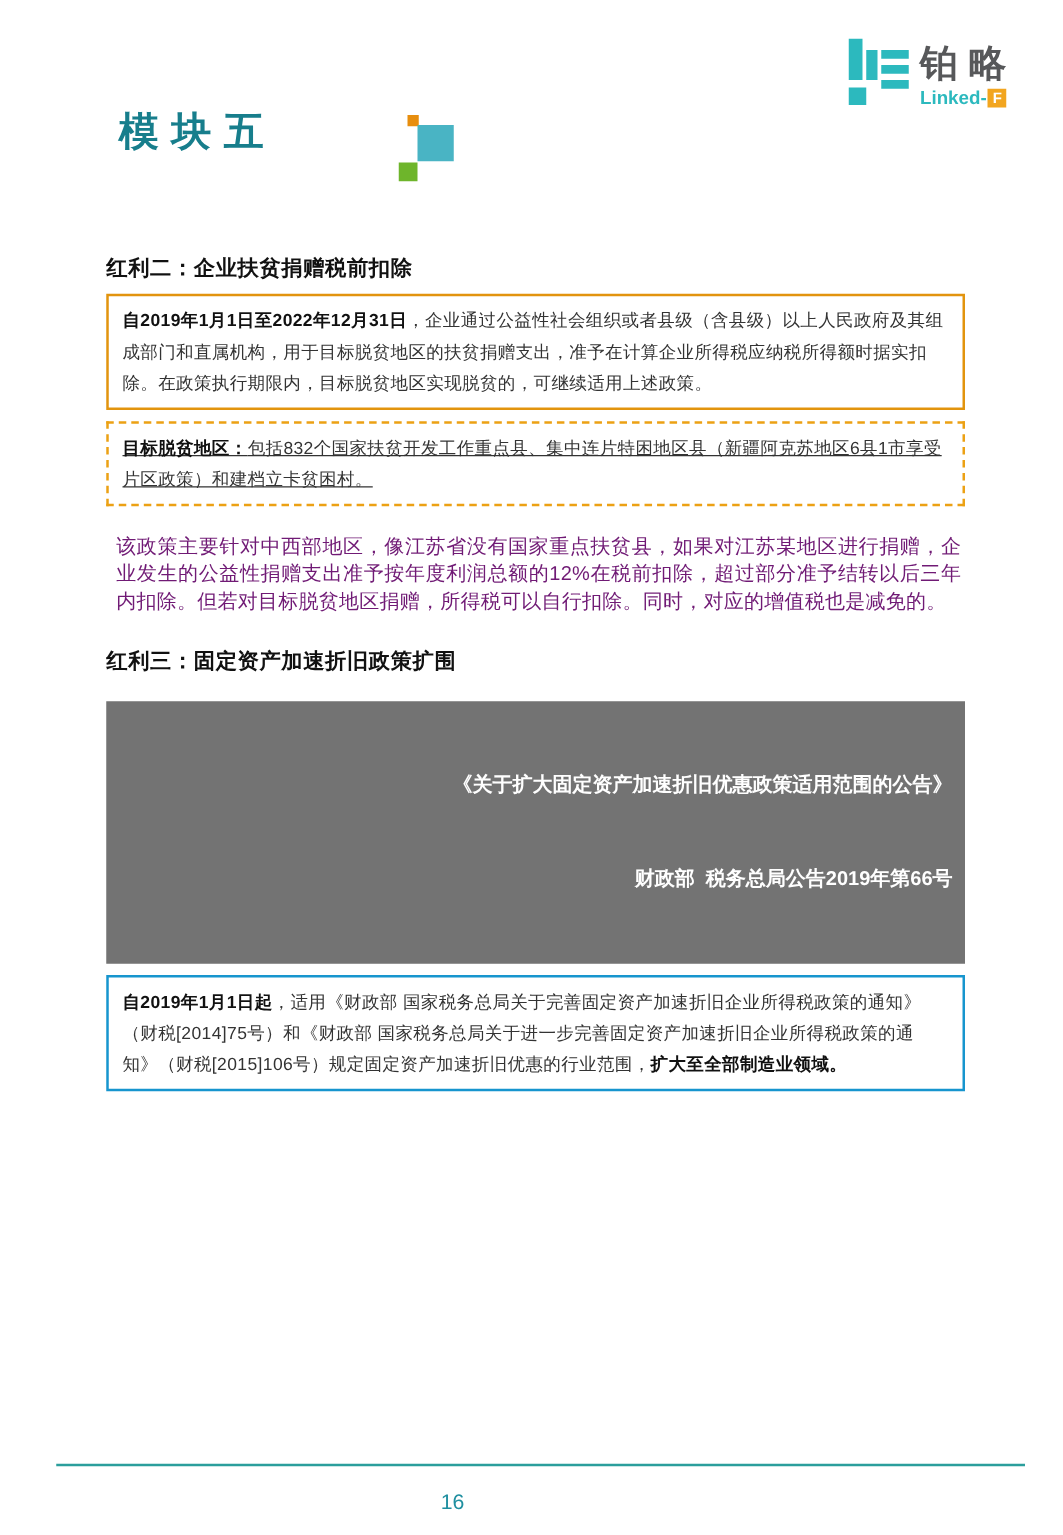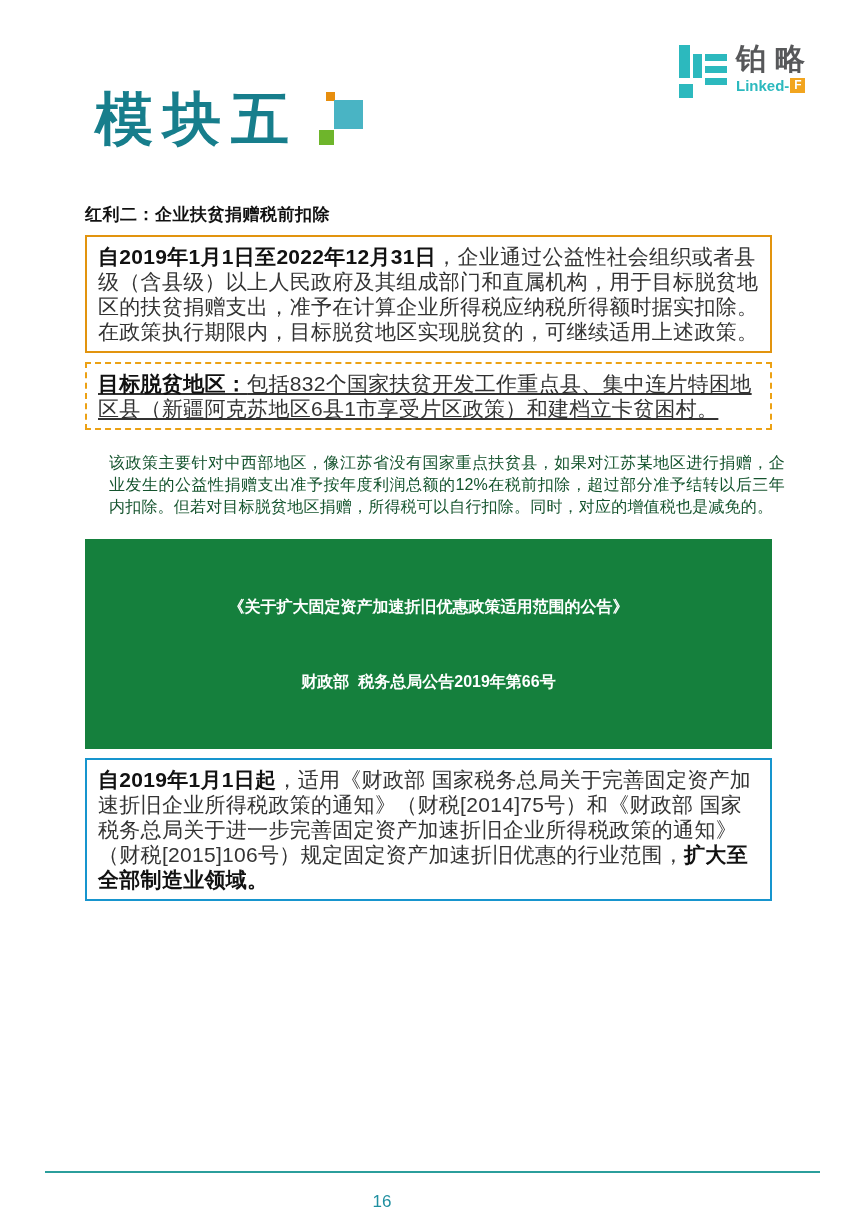--- a/index.html
+++ b/index.html
@@ -1,58 +1,58 @@
 <!DOCTYPE html>
 <html lang="zh"><head>
 <meta charset="utf-8">
 <style>
   html,body{margin:0;padding:0;background:#fff;}
   .page{
     position:relative;width:850px;height:1228px;background:#ffffff;overflow:hidden;
     font-family:"Liberation Sans",sans-serif;color:#222;
   }
   
-  .logo{position:absolute;top:44px;right:36px;display:flex;align-items:flex-start;gap:8px;}
+  .logo{position:absolute;top:30px;right:36px;display:flex;align-items:flex-end;gap:8px;}
   .logo-icon{width:50px;height:56px;flex:0 0 auto;}
   .logo-txt{display:flex;flex-direction:column;line-height:1;}
   .logo-cn{font-size:30px;font-weight:600;color:#57585a;letter-spacing:9px;}
   .logo-en{display:flex;align-items:center;margin-top:4px;font-size:15px;font-weight:700;color:#2cb9be;}
   .logo-f{display:inline-block;margin-left:1px;width:15px;height:15px;background:#f2a51f;color:#fff;
     font-size:12px;font-weight:700;text-align:center;line-height:15px;}
   
   .title-area{position:absolute;top:88px;left:95px;}
-  .module-title{margin:0;font-family:"DejaVu Serif",serif;font-weight:600;font-size:58px;
+  .module-title{margin:0;font-family:"DejaVu Serif",serif;font-weight:600;font-size:32px;
     color:#177e8c;letter-spacing:10px;line-height:1.1;}
   .subtitle{margin:6px 0 0 0;font-family:"DejaVu Serif",serif;font-weight:600;font-size:29px;
     color:#177e8c;letter-spacing:2px;line-height:1.25;}
   .deco{position:absolute;}
   .deco-orange{top:92px;left:326px;width:9px;height:9px;background:#e78e0e;}
   .deco-teal{top:100px;left:334px;width:29px;height:29px;background:#49b4c4;}
   .deco-green{top:130px;left:319px;width:15px;height:15px;background:#6eb52b;}
   
   .content{position:absolute;top:203px;left:85px;width:687px;}
   .sec-heading{margin:0;font-size:17px;font-weight:700;color:#111;letter-spacing:.5px;font-family:Liberation Serif, serif;}
   .banner{margin-top:21px;padding:5px 10px;text-align:center;color:#fff;font-weight:700;
     font-size:16px;line-height:25px;white-space:pre-wrap;}
   .banner.orange{background:#e2940e;}
-  .banner.blue{background:#15803d;}
-  .law-box{box-sizing:border-box;margin-top:9px;padding:7px 11px;font-size:21px;line-height:25px;
+  .banner.blue{background:#737373;text-align:right;}
+  .law-box{box-sizing:border-box;margin-top:9px;padding:7px 11px;font-size:14px;line-height:25px;
     color:#333;letter-spacing:.3px;background:#fff;}
   .law-box b{color:#111;}
   .border-orange-solid{border:2px solid #e2940e;}
   .border-orange-dash{border:2px dashed #eca114;text-decoration:underline;}
   .border-dark-dash{border:2px dashed #3a3a3a;}
   .border-blue-solid{border:2px solid #1795ce;}
-  .commentary{margin:22px 0 0 24px;width:676px;font-size:16px;line-height:22px;color:#14532d;
+  .commentary{margin:22px 0 0 8px;width:676px;font-size:16px;line-height:22px;color:#701a75;
     letter-spacing:.2px;text-align:justify;}
   .gap-lg{margin-top:24px;}
   
   .footer-line{position:absolute;top:1171px;left:45px;width:775px;height:2px;background:#2b9e9c;}
   .page-number{position:absolute;top:1192px;left:0;width:724px;text-align:center;
-    font-size:17px;color:#1f8fa0;padding-left:20px;}
+    font-size:17px;color:#1f8fa0;}
 </style>
 </head>
 <body>
 
 <div class="page">
 
   <div class="logo">
     <svg class="logo-icon" viewBox="0 0 50 56" xmlns="http://www.w3.org/2000/svg">
       <rect x="1" y="1" width="11" height="33" fill="#2cb9be"></rect>
       <rect x="15" y="10" width="9" height="24" fill="#2cb9be"></rect>
@@ -87,20 +87,21 @@
       <b>自2019年1月1日至2022年12月31日</b><span>，企业通过公益性社会组织或者县级（含县级）以上人民政府及其组成部门和直属机构，用于目标脱贫地区的扶贫捐赠支出，准予在计算企业所得税应纳税所得额时据实扣除。在政策执行期限内，目标脱贫地区实现脱贫的，可继续适用上述政策。</span>
     </div>
 
     <div class="law-box border-orange-dash">
       <b>目标脱贫地区：</b><span>包括832个国家扶贫开发工作重点县、集中连片特困地区县（新疆阿克苏地区6县1市享受片区政策）和建档立卡贫困村。</span>
     </div>
 
 
     <p class="commentary">该政策主要针对中西部地区，像江苏省没有国家重点扶贫县，如果对江苏某地区进行捐赠，企业发生的公益性捐赠支出准予按年度利润总额的12%在税前扣除，超过部分准予结转以后三年内扣除。但若对目标脱贫地区捐赠，所得税可以自行扣除。同时，对应的增值税也是减免的。</p>
 
+    <h3 class="sec-heading gap-lg">红利三：固定资产加速折旧政策扩围</h3>
 
     <div class="banner blue">
       <div>《关于扩大固定资产加速折旧优惠政策适用范围的公告》</div>
       <div>财政部  税务总局公告2019年第66号</div>
     </div>
 
     <div class="law-box border-blue-solid">
       <b>自2019年1月1日起</b><span>，适用《财政部 国家税务总局关于完善固定资产加速折旧企业所得税政策的通知》（财税[2014]75号）和《财政部 国家税务总局关于进一步完善固定资产加速折旧企业所得税政策的通知》（财税[2015]106号）规定固定资产加速折旧优惠的行业范围，</span><b>扩大至全部制造业领域。</b>
     </div>
 

